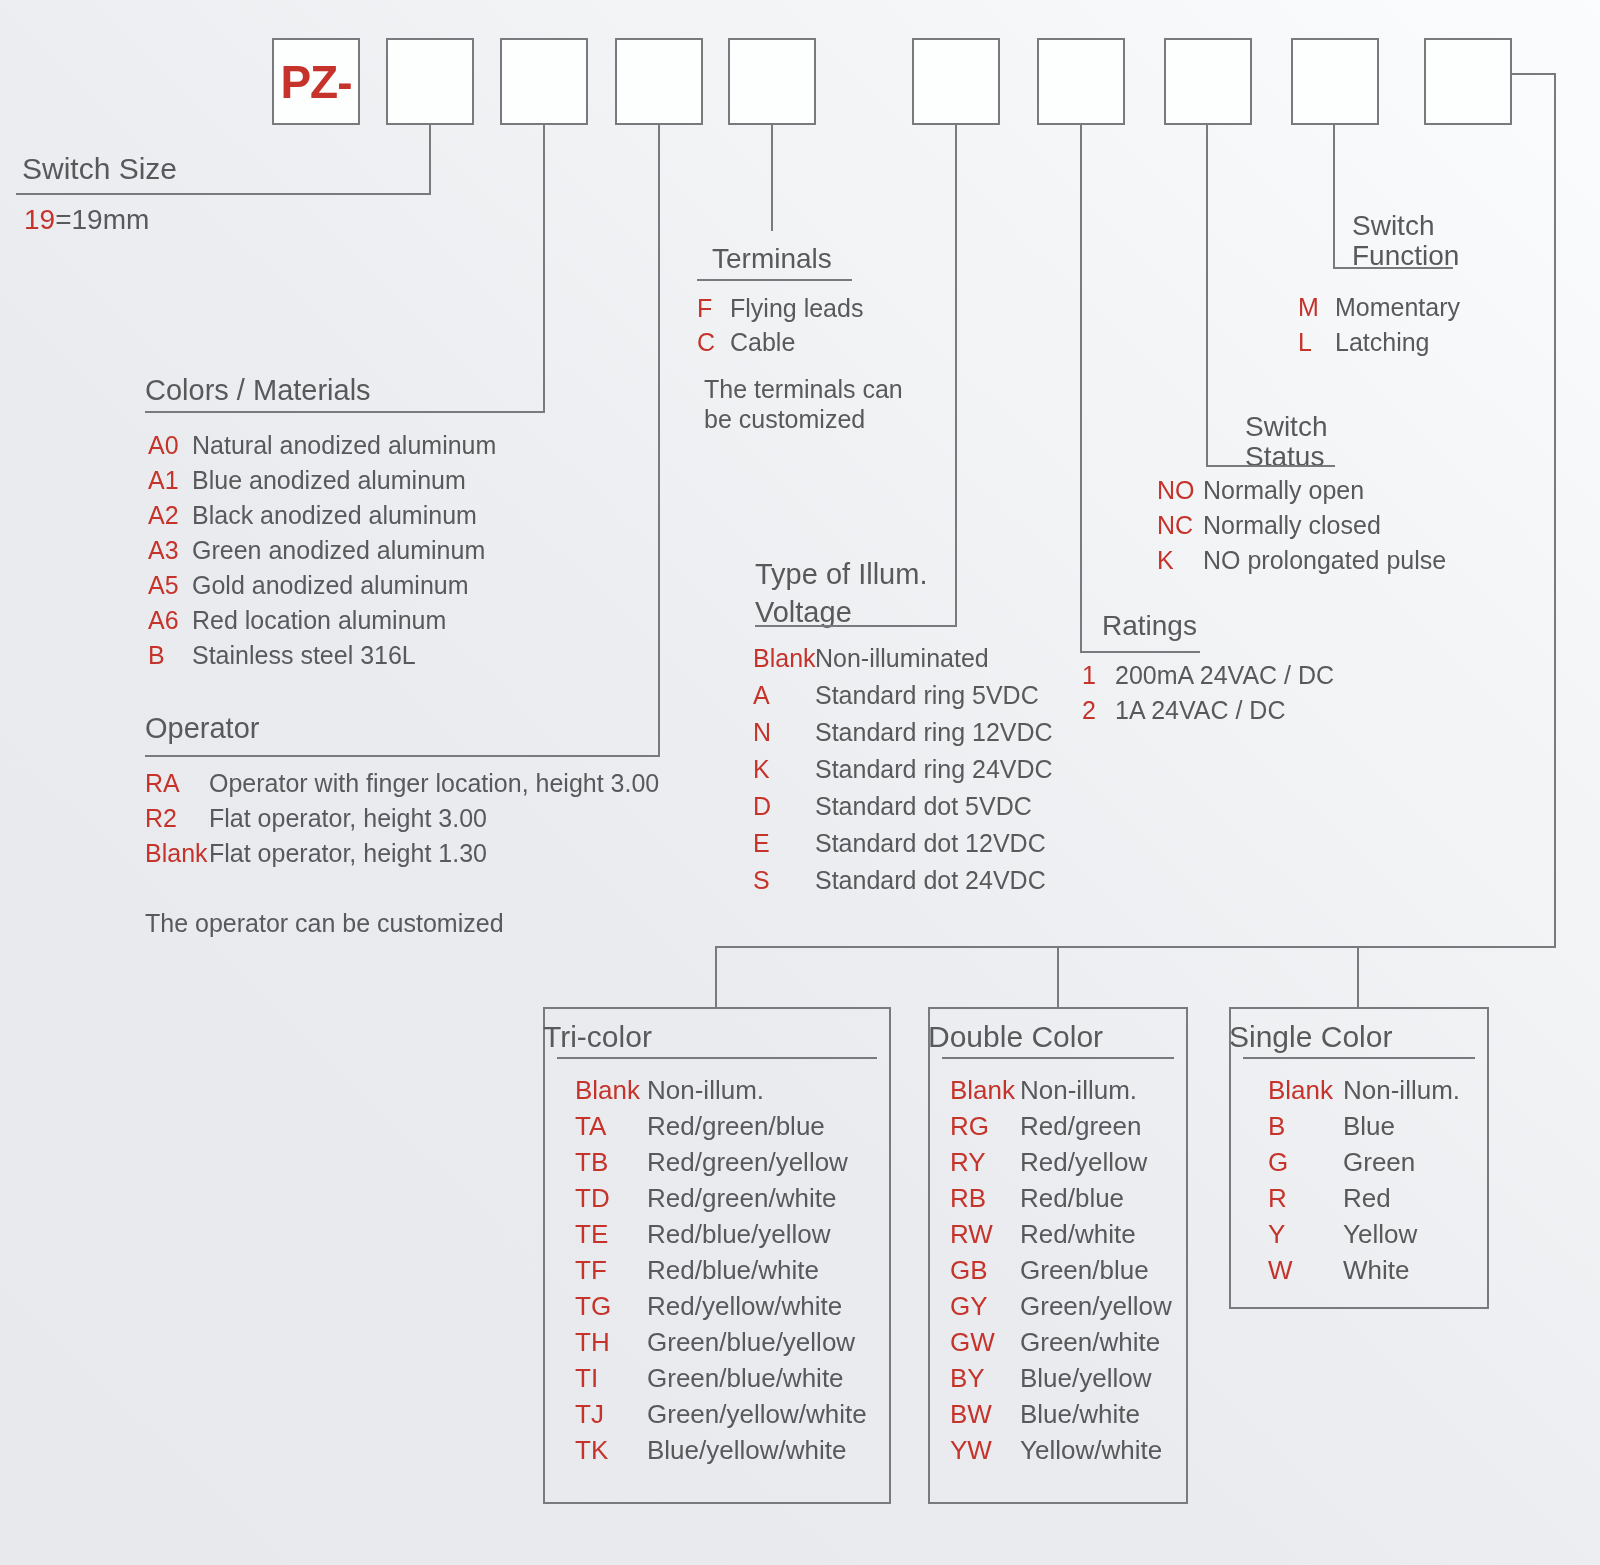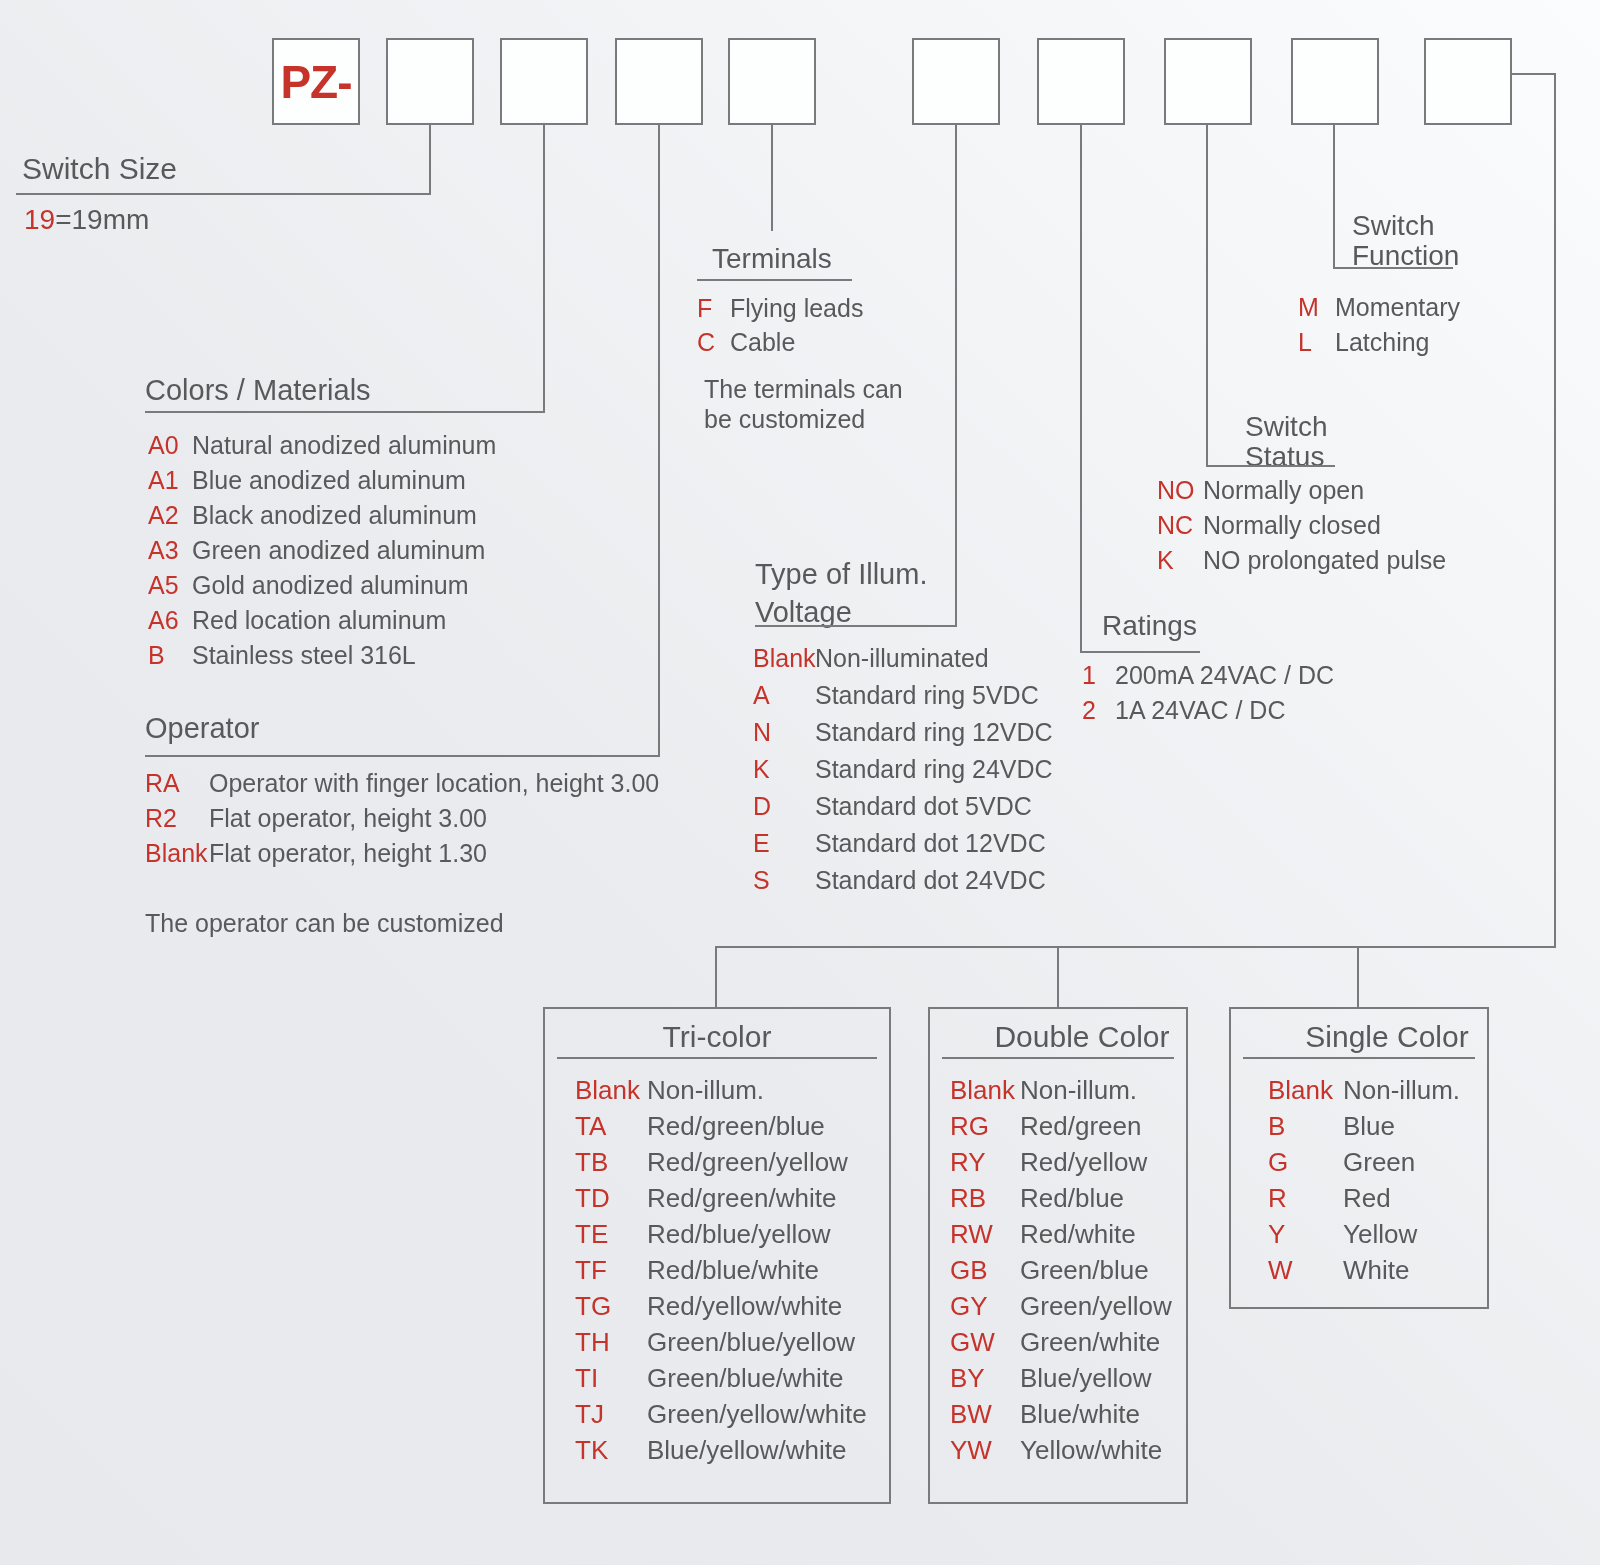--- a/index.html
+++ b/index.html
@@ -39,21 +39,21 @@
   .rows{position:absolute;color:var(--text);}
   .row{display:flex;line-height:var(--lh,35px);}
   .row .code{color:var(--accent);flex:0 0 var(--col,45px);width:var(--col,45px);white-space:nowrap;}
   .row .desc{white-space:nowrap;}
   .note{position:absolute;color:var(--text);font-size:25px;line-height:30px;}
   
   .bbox{
     position:absolute;border:2px solid var(--line);box-sizing:border-box;
     background:transparent;
   }
-  .bbox-title{position:absolute;color:var(--text);font-size:30px;text-align:center;white-space:nowrap;}
+  .bbox-title{position:absolute;color:var(--text);font-size:30px;white-space:nowrap;}
 </style>
 </head>
 <body>
 
 <div class="canvas">
 
   <div class="cbox prefix" style="left:272px;">
     <span>PZ-</span>
   </div>
   <div class="cbox" style="left:386px;"></div>
@@ -371,21 +371,21 @@
         <span class="desc">Blue/white</span>
       </div>
 
       <div class="row">
         <span class="code">YW</span>
         <span class="desc">Yellow/white</span>
       </div>
     </div>
 
   <div class="bbox" style="left:1229px;top:1007px;width:260px;height:302px;"></div>
-  <div class="bbox-title" style="left:1229px;top:1020px;width:300px;padding-left:8px;">Single Color</div>
+  <div class="bbox-title" style="left:1229px;top:1020px;width:300px;">Single Color</div>
   <div class="rule" style="left:1243px;top:1057px;width:232px;"></div>
   <div class="rows" style="left:1268px;top:1072px;font-size:26px;--lh:36px;--col:75px;">
 
       <div class="row">
         <span class="code">Blank</span>
         <span class="desc">Non-illum.</span>
       </div>
 
       <div class="row">
         <span class="code">B</span>

